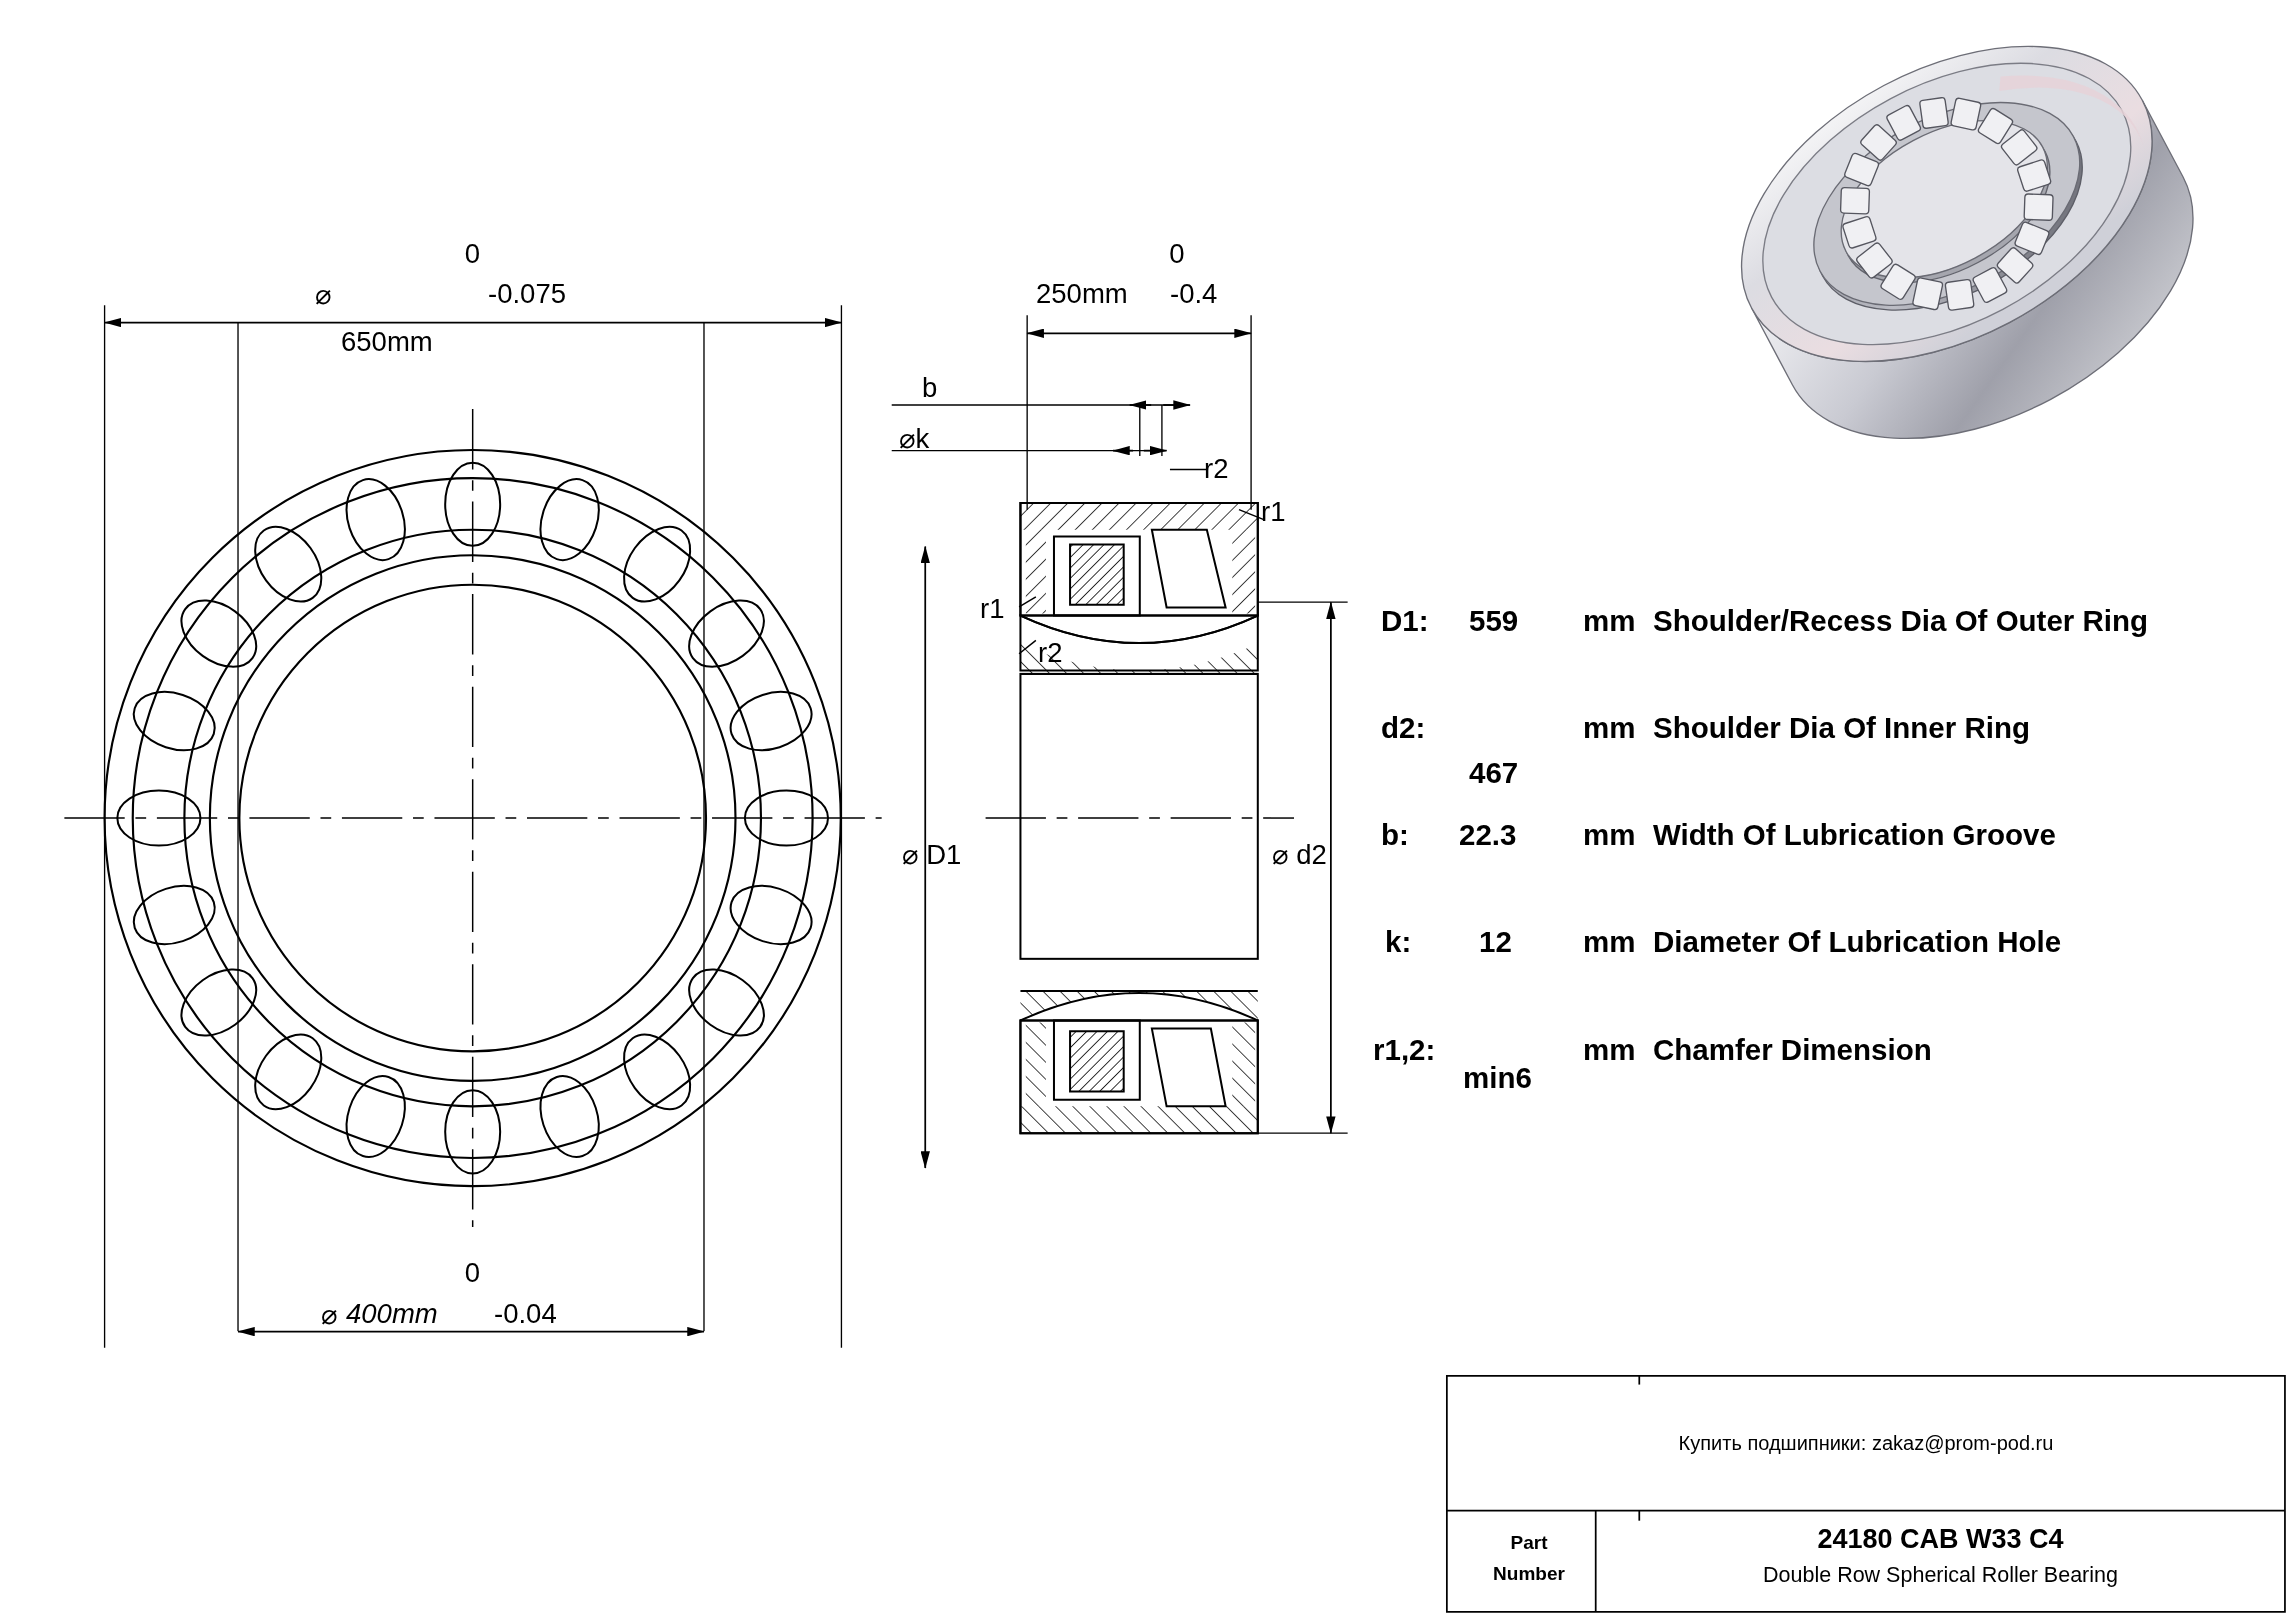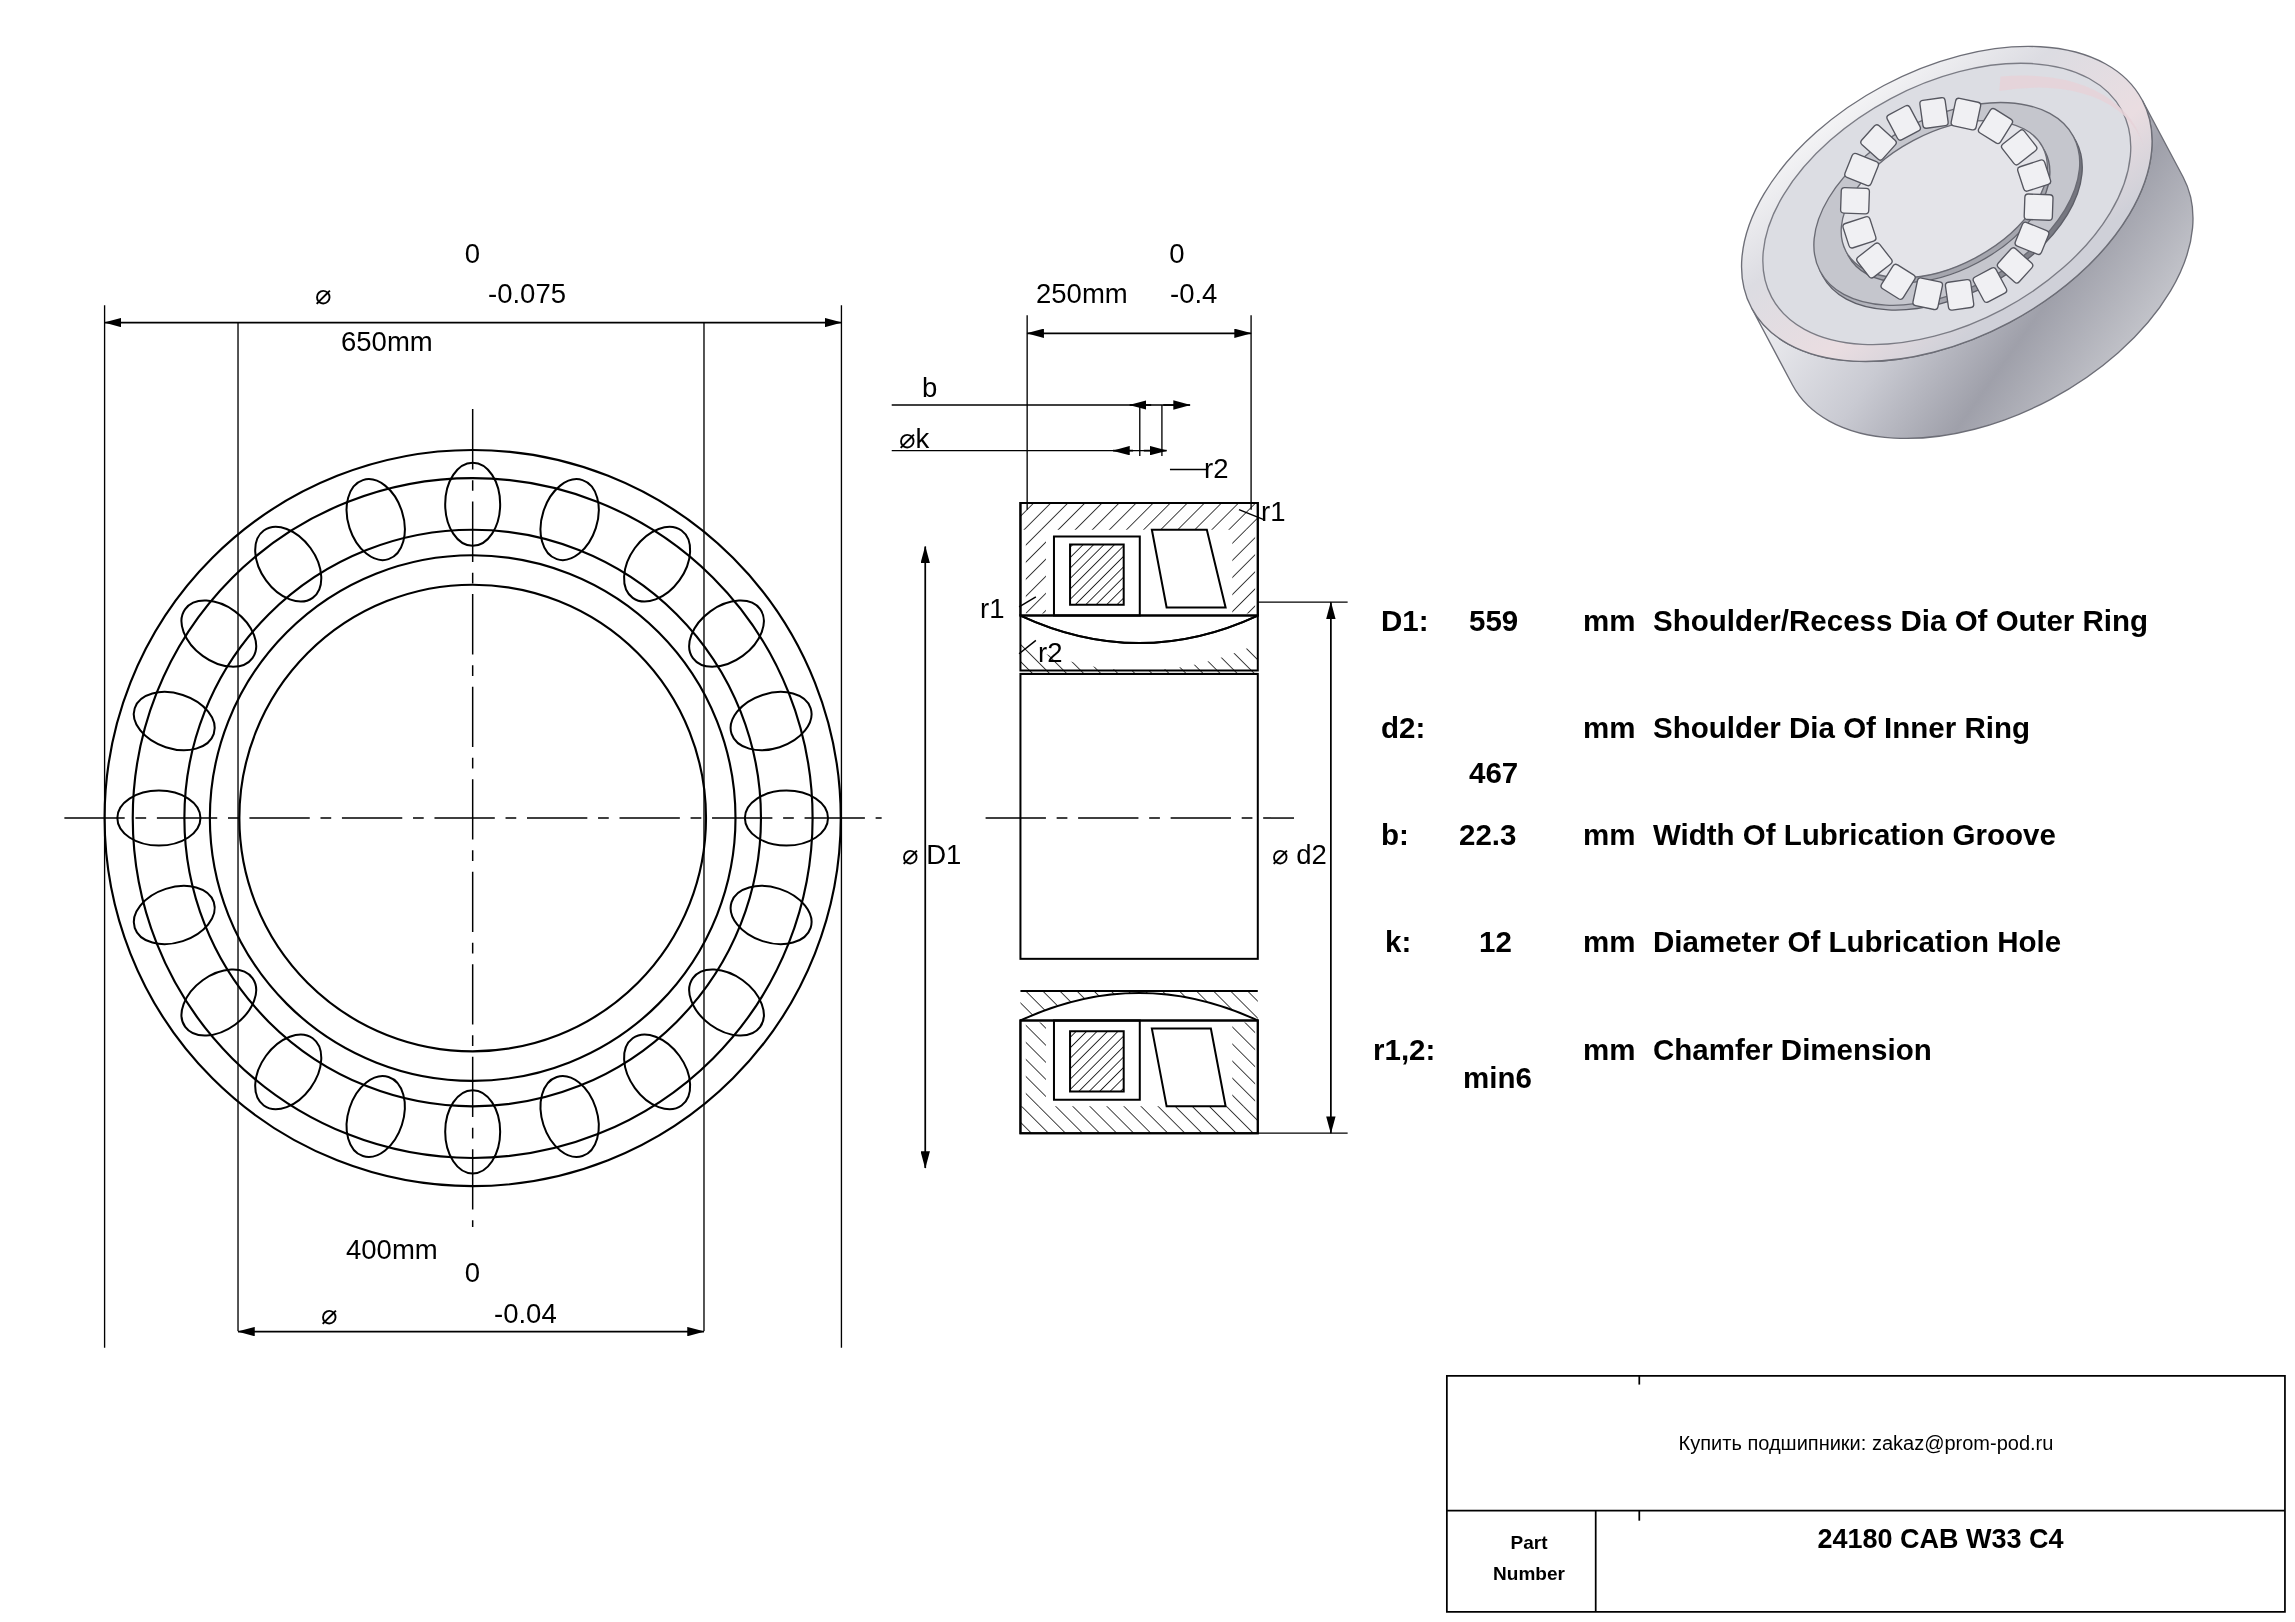--- a/index.html
+++ b/index.html
@@ -340,21 +340,21 @@
     </g>
   </svg>
 
   <div class="txt dim-label ctr" style="left:429px; top:238px; width:87px;">0</div>
   <div class="txt dim-label" style="left:315px; top:278px;">⌀</div>
   <div class="txt dim-label" style="left:341px; top:278px;margin-top:48px;">650mm</div>
   <div class="txt dim-label" style="left:488px; top:278px;">-0.075</div>
 
   <div class="txt dim-label ctr" style="left:429px; top:1257px; width:87px;">0</div>
   <div class="txt dim-label" style="left:321px; top:1298px;">⌀</div>
-  <div class="txt dim-label" style="left:346px; top:1234px;">400mm</div>
+  <div class="txt dim-label" style="left:346px; top:1298px;font-style:italic;">400mm</div>
   <div class="txt dim-label" style="left:494px; top:1298px;">-0.04</div>
 
   <div class="txt dim-label ctr" style="left:1140px; top:238px; width:74px;">0</div>
   <div class="txt dim-label" style="left:1036px; top:278px;">250mm</div>
   <div class="txt dim-label" style="left:1170px; top:278px;">-0.4</div>
 
   <div class="txt dim-label" style="left:922px; top:372px;">b</div>
   <div class="txt dim-label" style="left:899px; top:422px;">⌀k</div>
   <div class="txt dim-label" style="left:1204px; top:453px;">r2</div>
   <div class="txt dim-label" style="left:1261px; top:496px;">r1</div>
@@ -385,15 +385,16 @@
 
   <div class="txt spec" style="left:1373px; top:1033px;">r1,2:</div>
   <div class="txt spec-num" style="left:1463px; top:1033px;margin-top:28px;">min6</div>
   <div class="txt spec" style="left:1583px; top:1033px;">mm</div>
   <div class="txt spec" style="left:1653px; top:1033px;">Chamfer Dimension</div>
 
   <div class="txt title-email ctr" style="left:1447px; top:1432px; width:838px;">Купить подшипники: zakaz@prom-pod.ru</div>
   <div class="txt title-part ctr" style="left:1462px; top:1532px; width:134px;">Part</div>
   <div class="txt title-part ctr" style="left:1462px; top:1563px; width:134px;">Number</div>
   <div class="txt title-pn ctr" style="left:1596px; top:1524px; width:689px;">24180 CAB W33 C4</div>
+  <div class="txt title-desc ctr" style="left:1596px; top:1563px; width:689px;">Double Row Spherical Roller Bearing</div>
 
 </div>
 
 
 </body></html>

